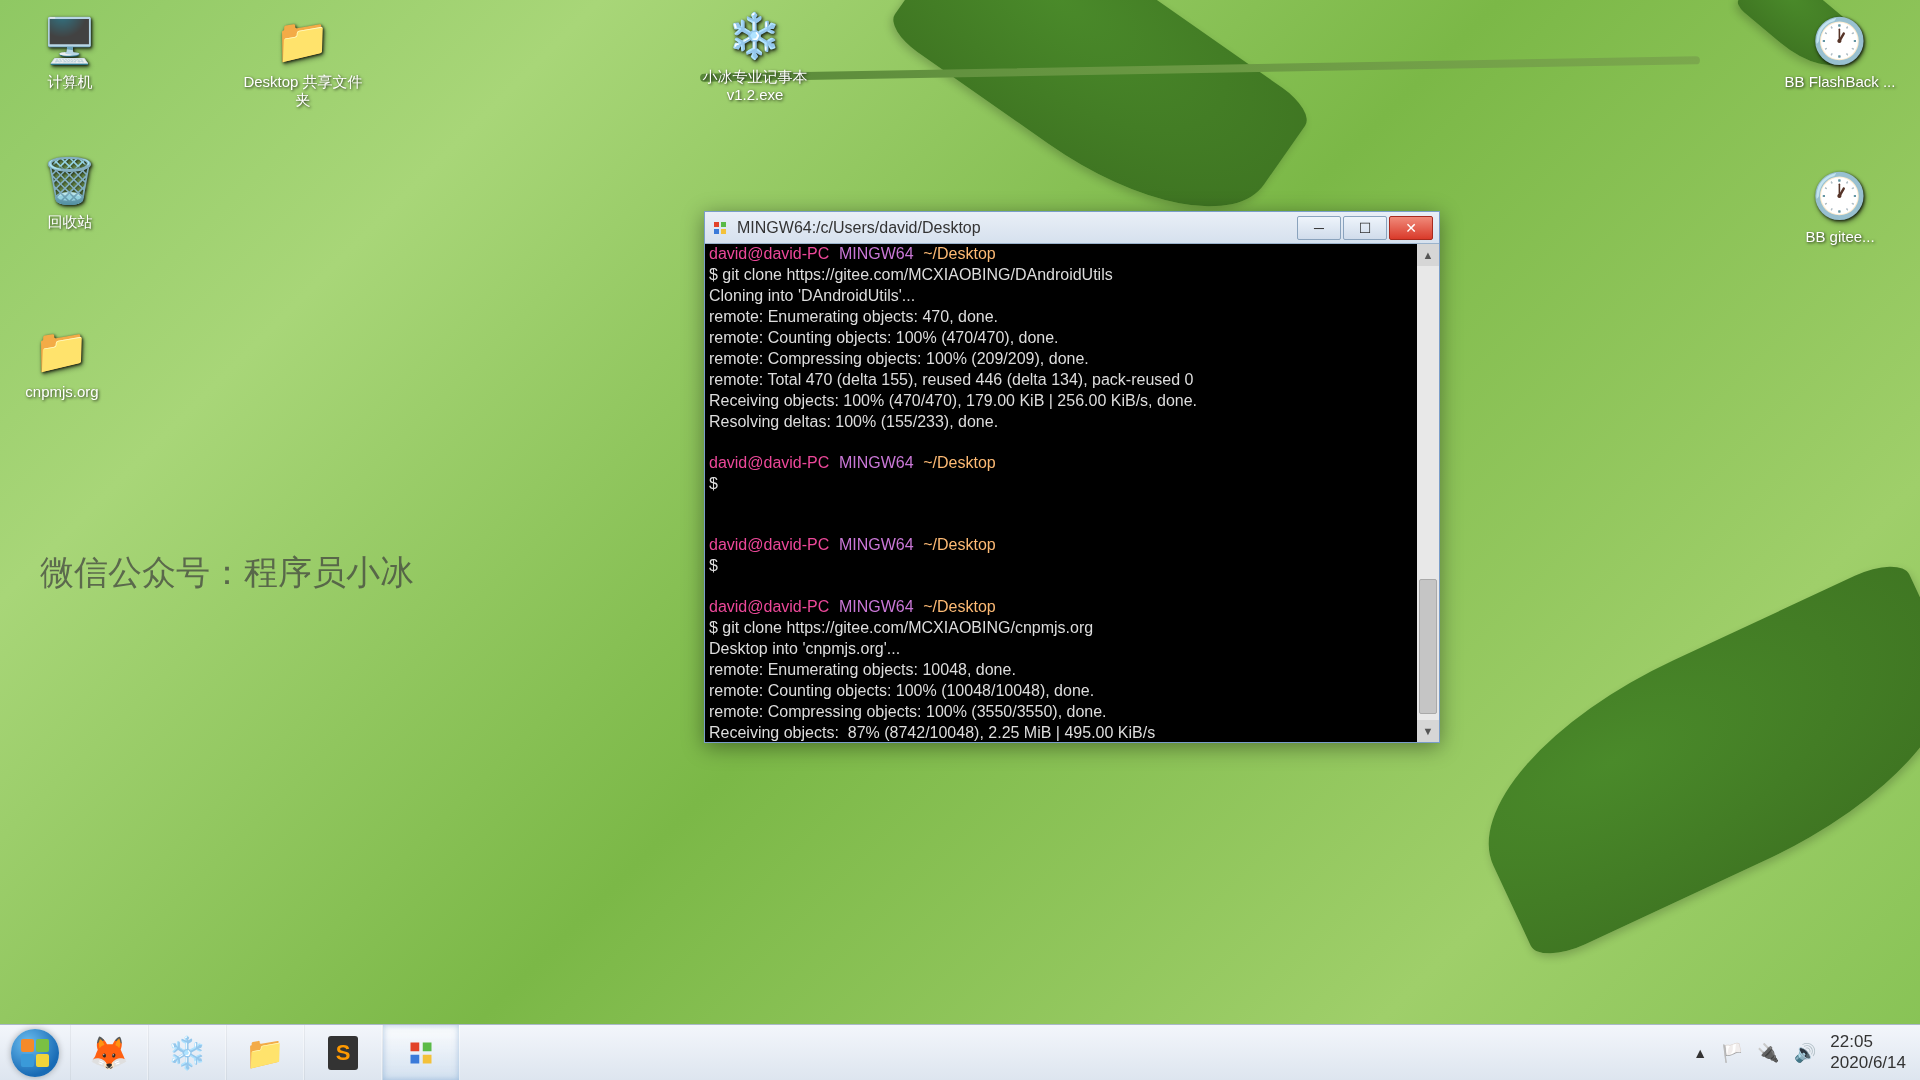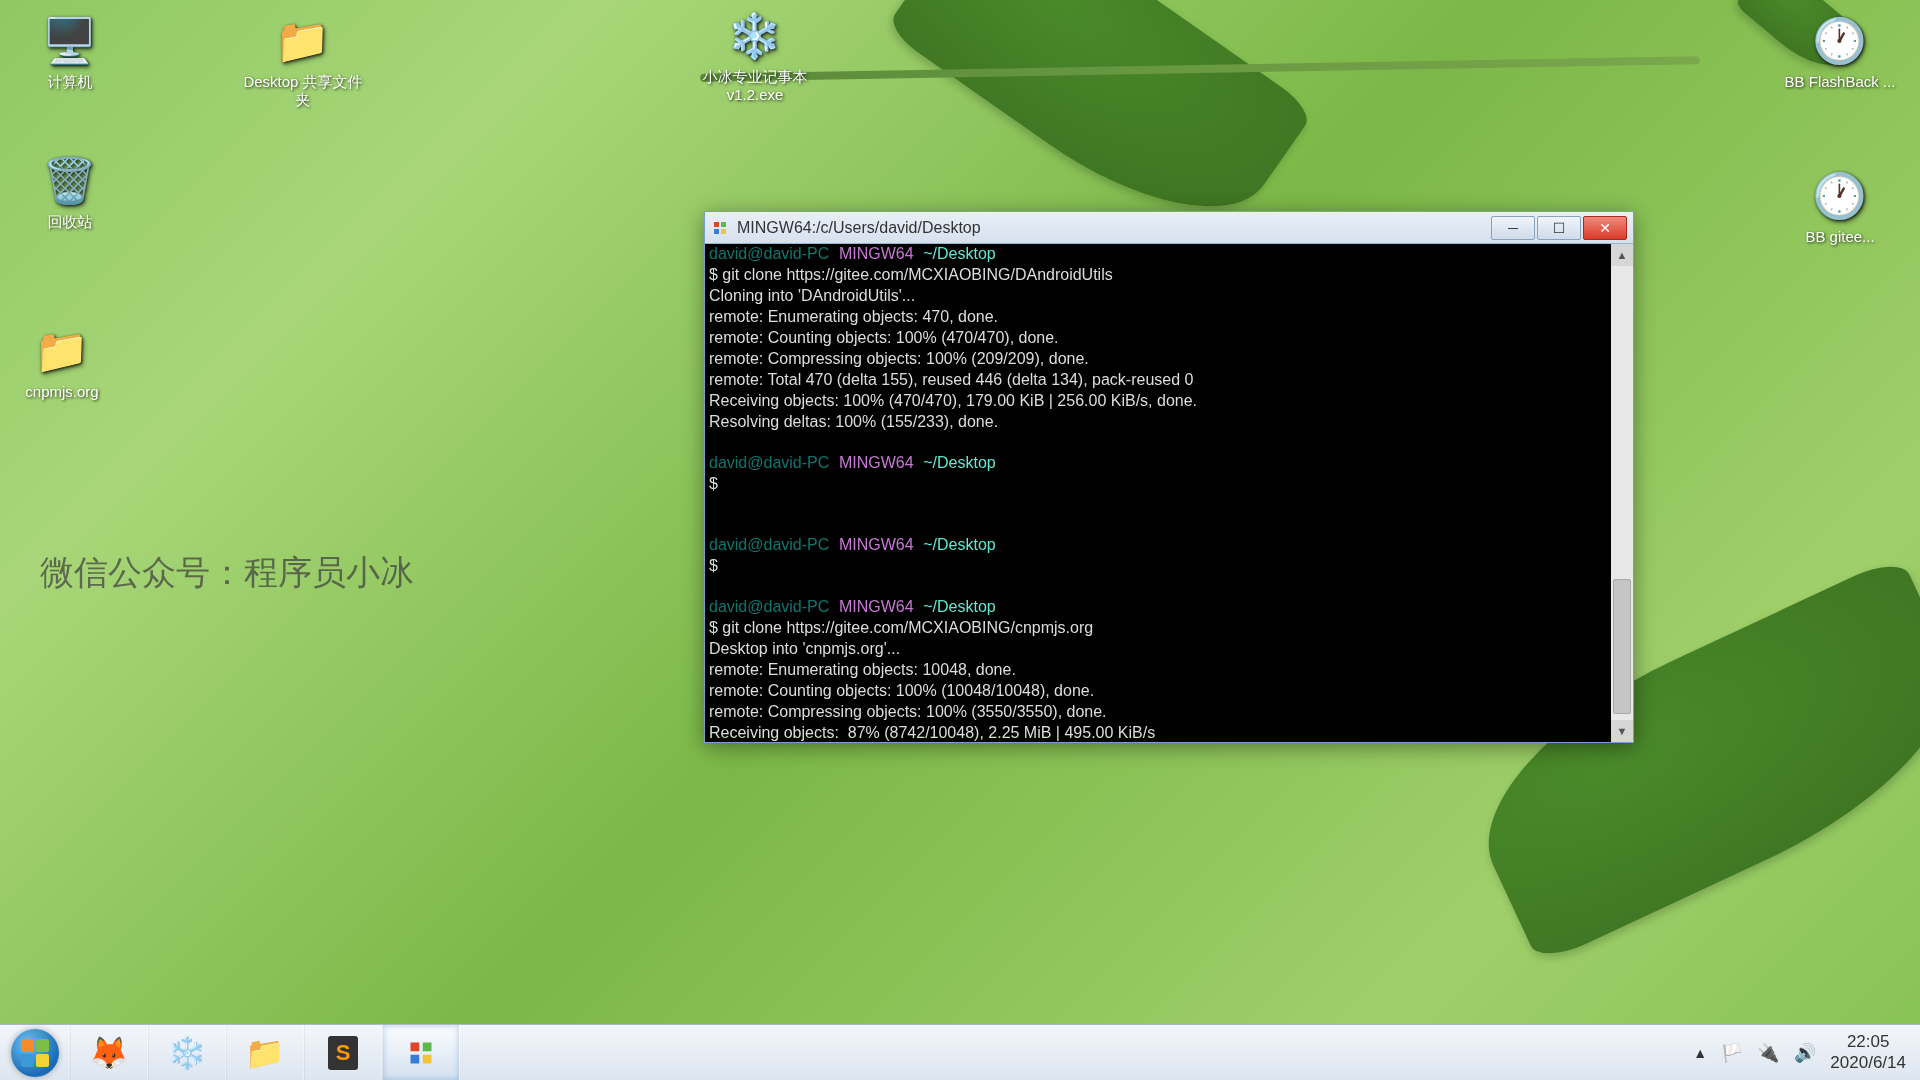--- a/index.html
+++ b/index.html
@@ -10,46 +10,46 @@
 .leaf.mid{width:400px;height:180px;top:-20px;left:900px;transform:rotate(35deg)}
 .leaf.right{width:500px;height:220px;top:650px;right:-50px;transform:rotate(-25deg)}
 .leaf.small{width:120px;height:60px;top:-10px;right:60px;transform:rotate(40deg)}
 .vine{position:absolute;top:65px;left:700px;width:1000px;height:8px;background:linear-gradient(90deg,#5a8a3a,#7ba84d);border-radius:4px;transform:rotate(-1deg)}
 .desktop-icon{position:absolute;width:100px;text-align:center;color:#fff;font-size:15px;text-shadow:1px 1px 3px rgba(0,0,0,.8);cursor:pointer}
 .desktop-icon .icon-glyph{font-size:44px;display:block;margin-bottom:6px;filter:drop-shadow(1px 2px 2px rgba(0,0,0,.4))}
 .desktop-icon .label{display:block;line-height:1.2}
 .folder-glyph{color:#f5d76e}
 .watermark{position:absolute;color:rgba(60,60,60,.7);font-size:34px;left:40px}
 
-.term-window{position:absolute;top:211px;left:704px;width:930px;height:532px;background:#000;border:1px solid #7a9ec9;box-shadow:0 4px 20px rgba(0,0,0,.4);display:flex;flex-direction:column}
+.term-window{position:absolute;top:211px;left:704px;width:736px;height:532px;background:#000;border:1px solid #7a9ec9;box-shadow:0 4px 20px rgba(0,0,0,.4);display:flex;flex-direction:column}
 .term-titlebar{height:32px;background:linear-gradient(#e9eff7,#d6e1ee);display:flex;align-items:center;padding:0 6px;border-bottom:1px solid #9bb3cc}
 .term-titlebar .title-icon{width:18px;height:18px;margin-right:8px;display:flex;align-items:center;justify-content:center}
 .term-titlebar .title-text{flex:1;color:#333;font-size:16px}
 .term-controls{display:flex;gap:2px}
 .term-controls .btn{width:44px;height:24px;border:1px solid #8aa3bd;background:linear-gradient(#eef4fb,#d0dceb);display:flex;align-items:center;justify-content:center;font-size:14px;color:#333;cursor:pointer;border-radius:2px}
 .term-controls .btn.close{background:linear-gradient(#f08a7a,#d93a2a);color:#fff;border-color:#a82a1e}
 .term-body{flex:1;background:#000;position:relative;overflow:hidden}
 .term-content{position:absolute;top:0;left:4px;right:24px;bottom:0;color:#ddd;font-family:Consolas,"Courier New",monospace;font-size:16px;line-height:20px;white-space:pre}
-.term-content .user{color:#0f766e}
+.term-content .user{color:#ec4899}
 .term-content .host{color:#c977d6}
-.term-content .path{color:#5eead4}
+.term-content .path{color:#fdba74}
 .scrollbar{position:absolute;right:0;top:0;width:22px;height:100%;background:#e8e8e8}
 .scroll-up,.scroll-down{position:absolute;left:0;width:22px;height:22px;background:#d6d6d6;display:flex;align-items:center;justify-content:center;font-size:11px;color:#555}
 .scroll-up{top:0}.scroll-down{bottom:0}
 .thumb{position:absolute;left:2px;width:18px;background:#c5c5c5;border:1px solid #a9a9a9;border-radius:2px}
 .taskbar{position:absolute;bottom:0;left:0;right:0;height:56px;background:linear-gradient(#f3f6fb,#dde5ef);border-top:1px solid #aab8c9;display:flex;align-items:center}
 .start-btn{width:70px;height:56px;display:flex;align-items:center;justify-content:center;cursor:pointer}
 .start-orb{width:48px;height:48px;border-radius:50%;background:radial-gradient(circle at 35% 30%,#6bbef0,#196bb5 70%);box-shadow:0 0 6px rgba(0,0,0,.3);display:grid;grid-template-columns:1fr 1fr;grid-template-rows:1fr 1fr;gap:2px;padding:10px}
 .start-orb .q{border-radius:2px}
 .q1{background:#f58a2a}.q2{background:#7bc043}.q3{background:#3a9ad9}.q4{background:#f2d43a}
 .task-icons{display:flex;height:100%}
 .task-icons .titem{width:78px;height:100%;display:flex;align-items:center;justify-content:center;font-size:32px;cursor:pointer;border-left:1px solid rgba(0,0,0,.05);border-right:1px solid rgba(255,255,255,.4)}
 .task-icons .titem.active{background:linear-gradient(rgba(255,255,255,.7),rgba(200,220,240,.5));box-shadow:inset 0 0 6px rgba(100,150,200,.5)}
 .tray{margin-left:auto;display:flex;align-items:center;gap:14px;padding-right:14px;color:#333;font-size:15px}
-.tray .clock{text-align:center;line-height:1.2;font-size:17px}
+.tray .clock{line-height:1.2;font-size:17px}
 .tray .tray-icon{font-size:18px;cursor:pointer}
 .tray .chevron{font-size:14px;cursor:pointer}
 </style>
 </head>
 <body>
 
 <div class="desktop">
   <div class="leaf mid"></div>
   <div class="leaf right"></div>
   <div class="leaf small"></div>

